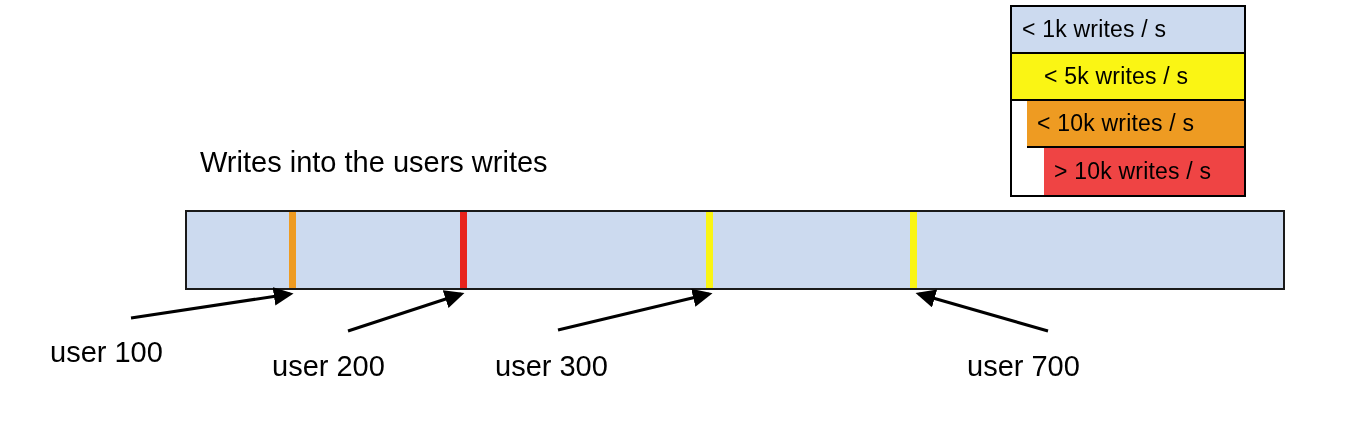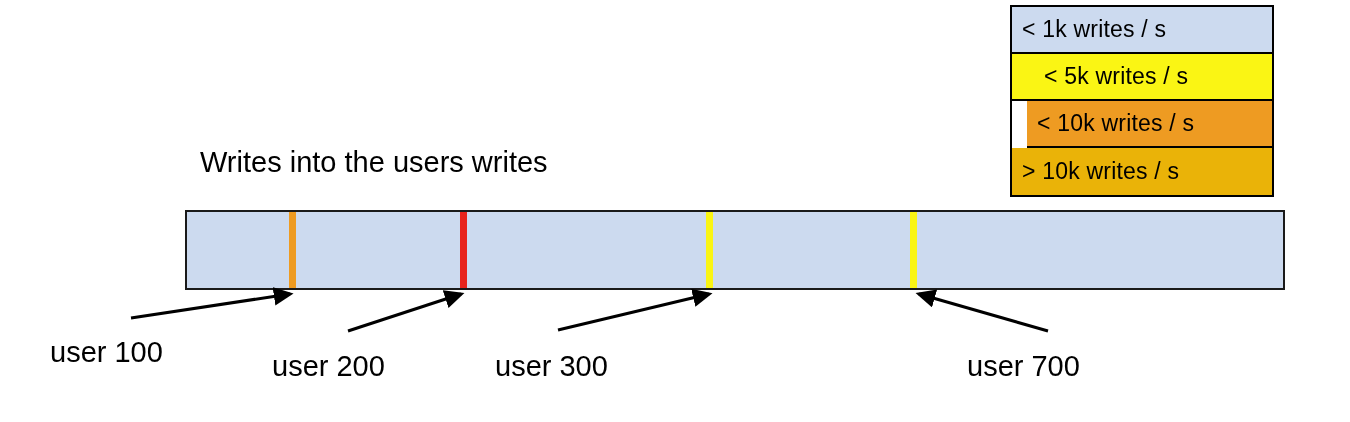--- a/index.html
+++ b/index.html
@@ -21,21 +21,21 @@
     left: 0; top: 0;
     width: 1350px;
     height: 422px;
   }
 
   
   .legend {
     position: absolute;
     left: 1010px;
     top: 5px;
-    width: 264px;
+    width: 236px;
     border: 2px solid #000000;
     box-sizing: border-box;
   }
   .legend-row {
     height: 47px;
     box-sizing: border-box;
     border-bottom: 2px solid #000000;
     display: flex;
     align-items: center;
     padding-left: 10px;
@@ -100,21 +100,21 @@
   <div class="legend">
     <div class="legend-row" style="background: rgb(204, 218, 239);">
       <span>&lt; 1k writes / s</span>
     </div>
     <div class="legend-row" style="background: rgb(250, 245, 20); padding-left: 32px;">
       <span>&lt; 5k writes / s</span>
     </div>
     <div class="legend-row" style="background: rgb(238, 155, 34); margin-left: 15px;">
       <span>&lt; 10k writes / s</span>
     </div>
-    <div class="legend-row last" style="background: #eab308;">
+    <div class="legend-row last" style="background: #ef4444; margin-left: 32px;">
       <span>&gt; 10k writes / s</span>
     </div>
   </div>
 
   <div class="bar" style="background: rgb(204, 218, 239); border-color: rgb(26, 26, 26);">
     <div class="marker" style="background: rgb(238, 155, 34); left: calc(9.6% - 3.5px);"></div>
     <div class="marker" style="background: rgb(232, 36, 28); left: calc(25.2% - 3.5px);"></div>
     <div class="marker" style="background: rgb(250, 245, 20); left: calc(47.7% - 3.5px);"></div>
     <div class="marker" style="background: rgb(250, 245, 20); left: calc(66.3% - 3.5px);"></div>
   </div>

